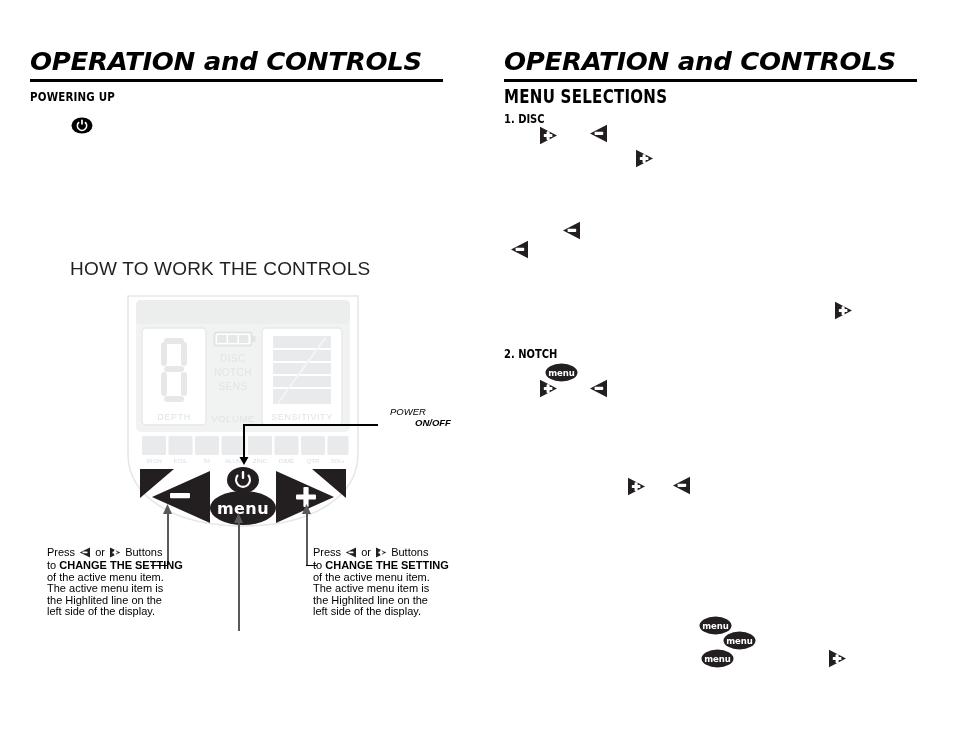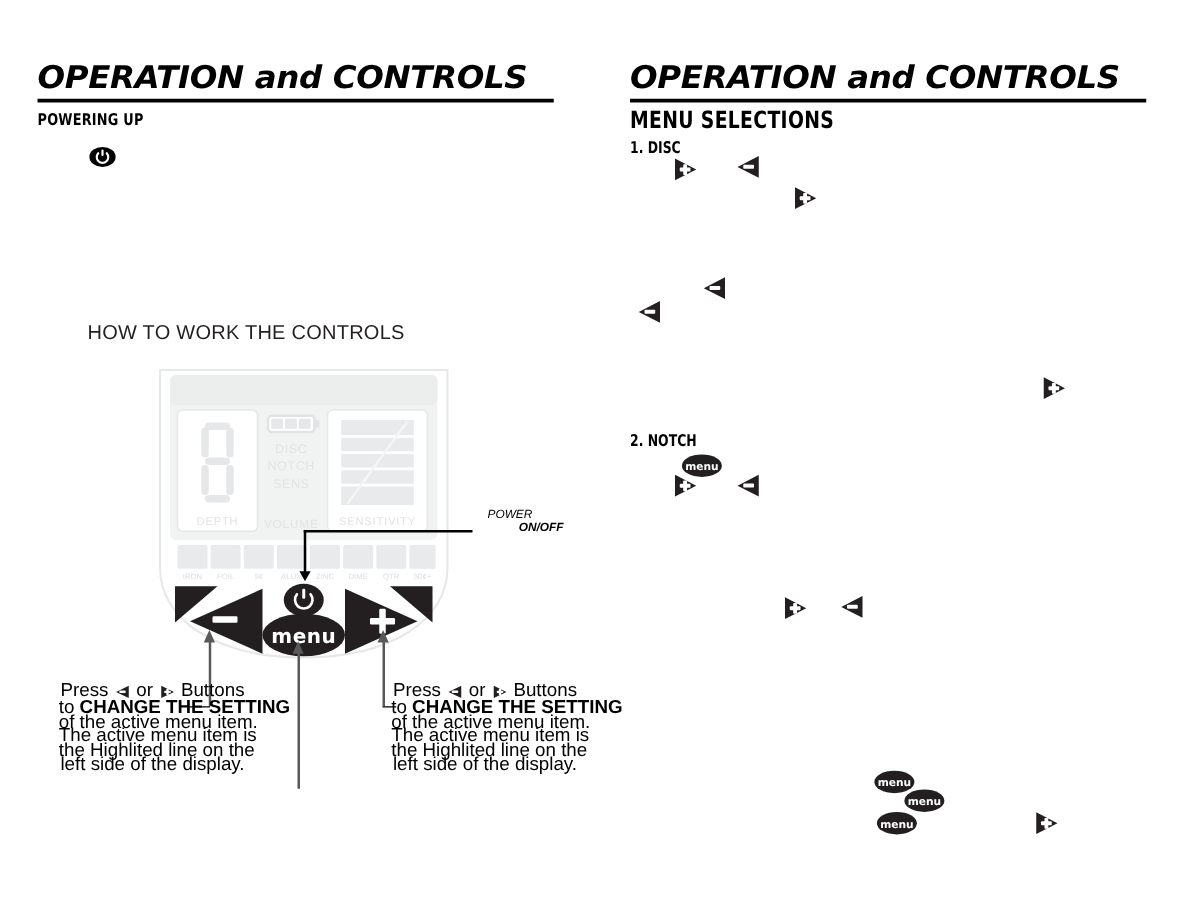--- a/index.html
+++ b/index.html
@@ -53,21 +53,21 @@
     font-size:13px;
     white-space:nowrap;
     transform:scaleX(0.85);
     transform-origin:left center;
   }
 
   
   .big-title{
     position:absolute;
     font-family:"Liberation Sans", sans-serif;
-    font-size:16px;
+    font-size:19px;
     font-weight:400;
     letter-spacing:0.2px;
     white-space:nowrap;
     color:#231f20;
   }
 
   
   .tri{position:absolute;display:block;}
   .pill{position:absolute;display:block;}
   .pwr{position:absolute;display:block;}
@@ -76,23 +76,23 @@
   .detector{position:absolute;left:118px;top:268px;width:250px;height:255px;}
   .det-svg{position:absolute;left:0;top:0;}
 
   
   .line{position:absolute;background:#000;}
   .vline{position:absolute;background:#58595b;width:1.5px;}
 
   .callout{
     position:absolute;
     font-family:"Liberation Sans", sans-serif;
-    font-size:15px;
+    font-size:11px;
     line-height:11.4px;
-    text-align:center;
+    text-align:left;
     color:#000;
     white-space:nowrap;
   }
   .callout b{font-weight:bold;}
   .callout .ic{display:inline-block;vertical-align:-2px;margin:0 1px;}
 
   .pwrlabel{
     position:absolute;
     font-family:"Liberation Sans", sans-serif;
     font-size:9.5px;

